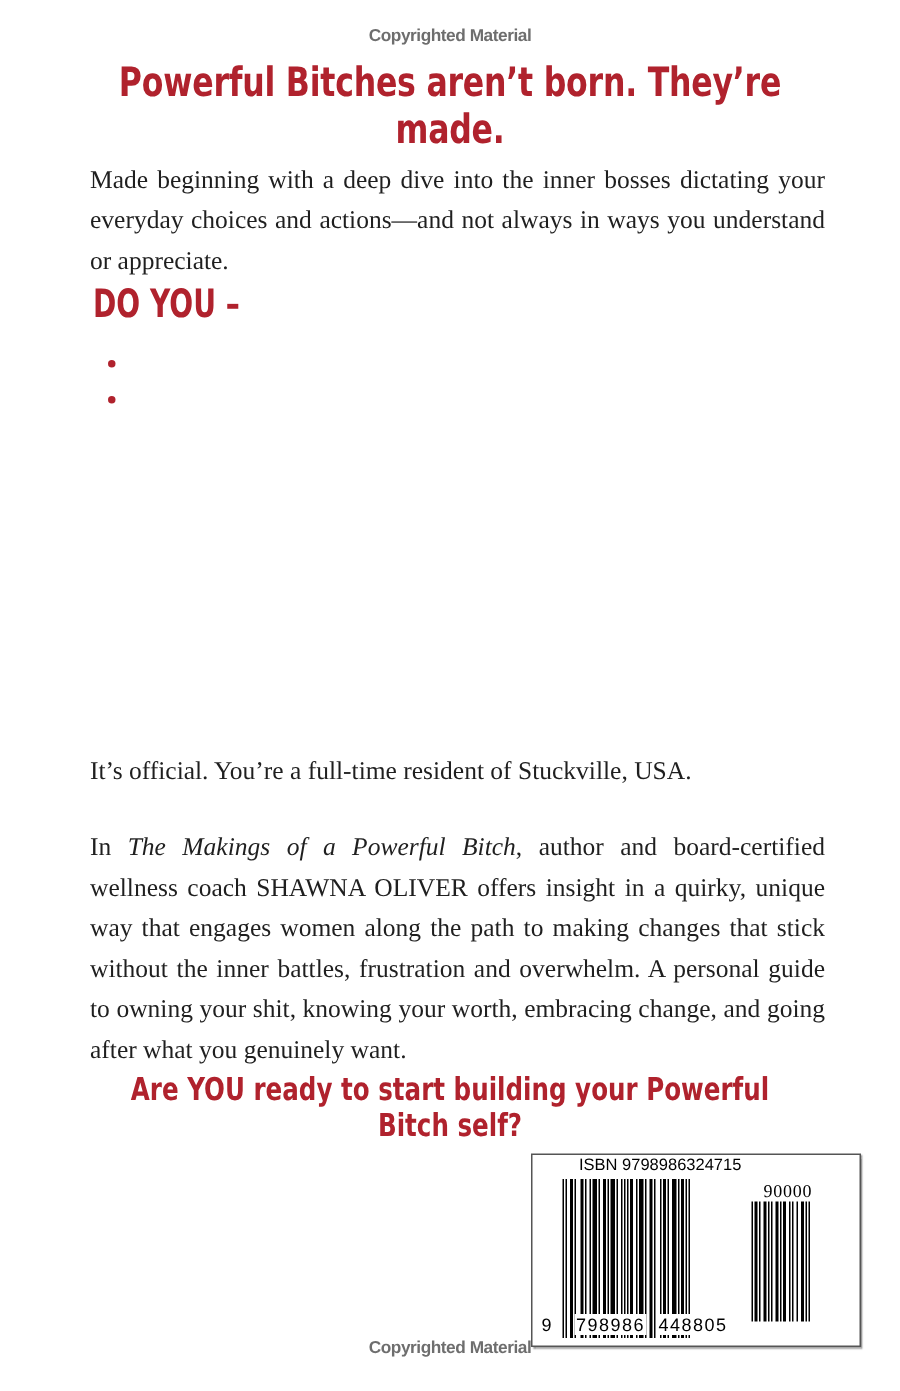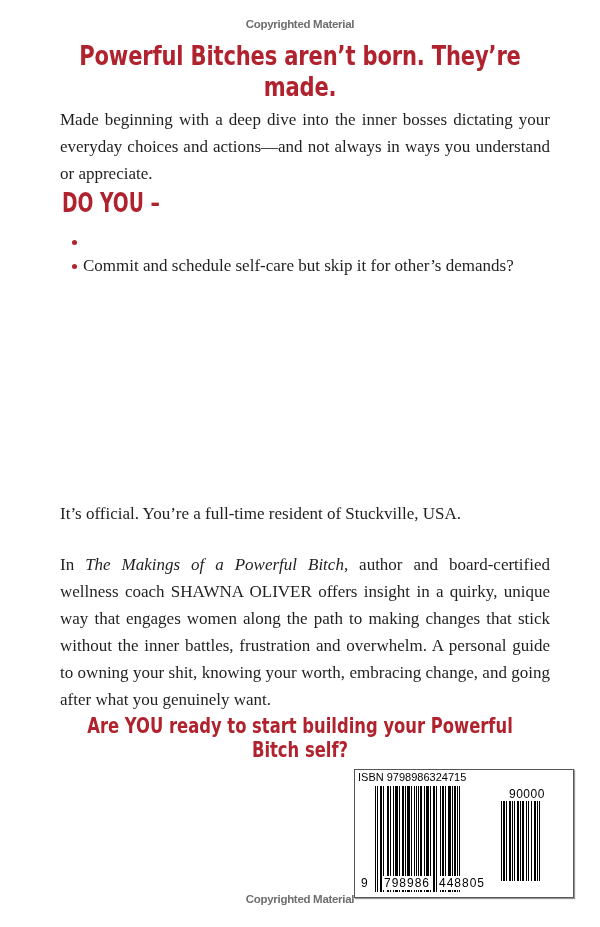--- a/index.html
+++ b/index.html
@@ -130,21 +130,21 @@
       left: 354px;
       top: 769px;
       width: 218px;
       height: 127px;
       border: 1px solid #555;
       box-shadow: 1px 1px 1px #999;
       background: #fff;
     }
     .isbn-label {
       position: absolute;
-      left: 3px;
+      left: 31px;
       top: 1px;
       font-family: "Liberation Sans", "DejaVu Sans", sans-serif;
       font-size: 11px;
       color: #000;
     }
     .bars-main {
       position: absolute;
       left: 20px;
       top: 16px;
       height: 106px;
@@ -188,21 +188,21 @@
       font-size: 12px;
       letter-spacing: 1px;
       background: #fff;
       padding: 0 1px;
       color: #000;
     }
     .addon-digits {
       position: absolute;
       left: 154px;
       top: 17px;
-      font-family: Liberation Sans, sans-serif;
+      font-family: Liberation Serif, serif;
       font-size: 12px;
       letter-spacing: 0.5px;
       color: #000;
     }
   </style>
 </head>
 <body>
 
 <div class="watermark wm-top">Copyrighted Material</div>
 
@@ -211,21 +211,20 @@
 <p class="intro" style="margin:0;">Made beginning with a deep dive into the inner bosses dictating your everyday choices and actions—and not always in ways you understand or appreciate.</p>
 
 <div class="do-you">DO YOU –</div>
 
 <ul class="bullets">
   <li class="bullet">
     <span class="bullet-dot"></span>
   </li>
   <li class="bullet">
     <span class="bullet-dot"></span>
-    <span>Commit and schedule self-care but skip it for other’s demands?</span>
   </li>
 </ul>
 
 <div class="official">It’s official. You’re a full-time resident of Stuckville, USA.</div>
 
 <p class="body-para" style="margin:0;"><span>In </span><em>The Makings of a Powerful Bitch</em><span>, author and board-certified wellness coach SHAWNA OLIVER offers insight in a quirky, unique way that engages women along the path to making changes that stick without the inner battles, frustration and overwhelm. A personal guide to owning your shit, knowing your worth, embracing change, and going after what you genuinely want.</span></p>
 
 <div class="cta">Are YOU ready to start building your Powerful Bitch self?</div>
 
 <div class="barcode-box">

